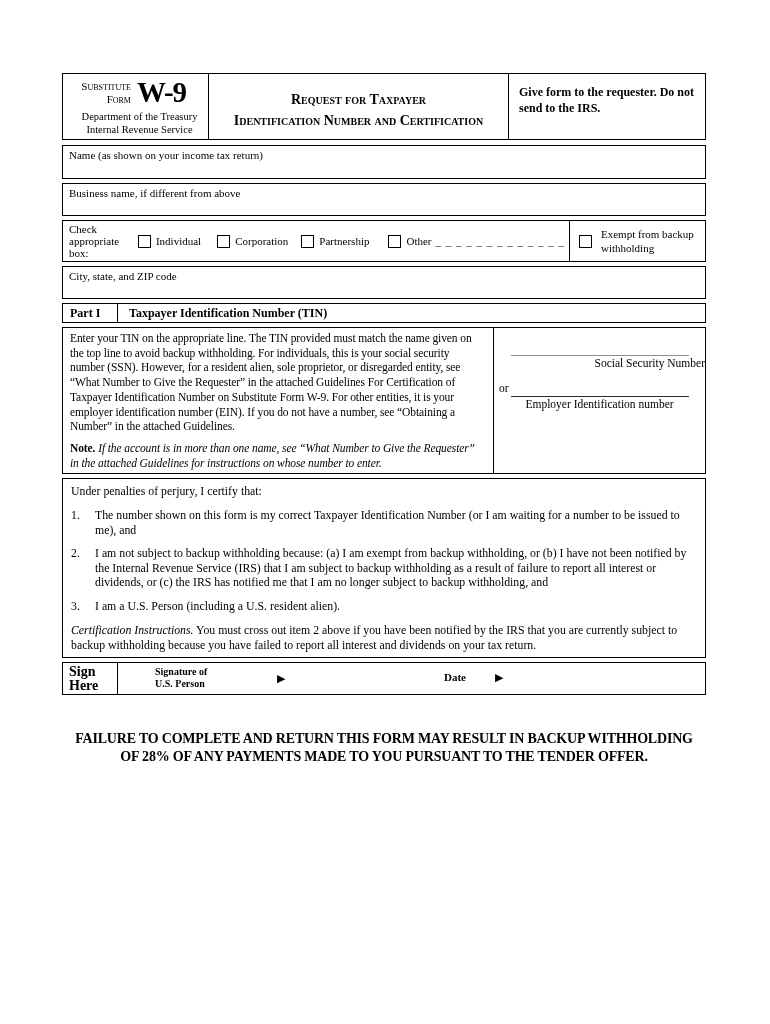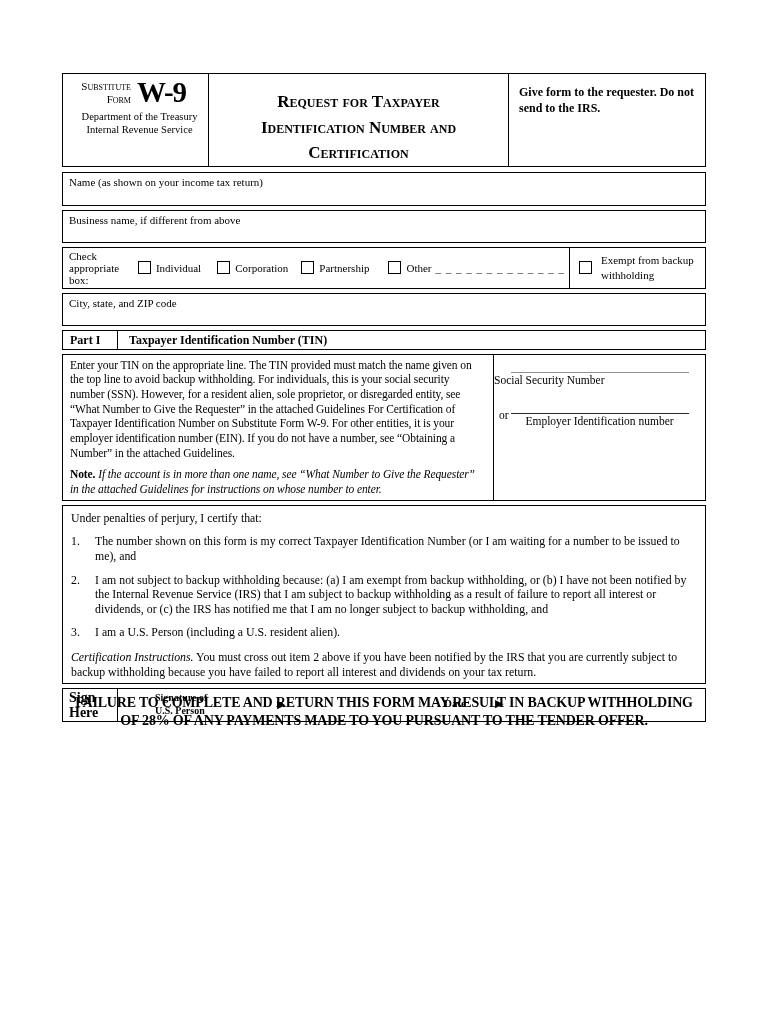--- a/index.html
+++ b/index.html
@@ -11,21 +11,21 @@
 
   
   .hdr { display:flex; min-height:67px; margin-bottom:5px; }
   .hdr-left { width:146px; border-right:1.5px solid #000; padding:4px 2px 2px 10px; }
   .hdr-titlebox { flex:1; border-right:1.5px solid #000; text-align:center; padding-top:15px; }
   .hdr-right { width:196px; padding:10px 8px 4px 10px; font-weight:bold; font-size:12px; line-height:1.35; }
   .subform-wrap { display:flex; align-items:flex-start; }
   .subform { font-variant:small-caps; font-weight:normal; font-size:11px; line-height:1.15; text-align:right; width:58px; padding-top:2px; }
   .w9 { font-size:29px; font-weight:bold; letter-spacing:-1px; margin-left:6px; line-height:1; }
   .dept { font-size:10.5px; text-align:center; line-height:1.25; margin-top:3px; }
-  .main-title { font-variant:small-caps; font-weight:bold; font-size:17px; line-height:1.5;font-family:Liberation Serif, serif; }
+  .main-title { font-variant:small-caps; font-weight:bold; font-size:14px; line-height:1.5;font-family:Liberation Serif, serif; }
 
   
   .inrow { padding:3px 6px; font-size:11px; }
   .inrow-name { min-height:34px; }
   .inrow-biz { min-height:33px; }
   .inrow-city { min-height:33px; }
 
   
   .checkrow { display:flex; min-height:36px; }
   .check-main { width:509px; border-right:1.5px solid #000; display:flex; align-items:center; padding:2px 4px 2px 6px; font-size:11px; }
@@ -45,21 +45,21 @@
 
   
   .p1body { display:flex; min-height:137px; }
   .p1text { width:431px; border-right:1.5px solid #000; padding:3px 7px 3px 7px; font-size:11.5px; line-height:14.7px; letter-spacing:-0.1px; }
   .p1note { margin-top:7px; }
   .italic { font-style:italic; }
   .bold { font-weight:bold; }
   .p1tin { flex:1; position:relative; font-size:11px; }
   .wline { border-top:1px solid #8f8f8f; width:178px; margin:0 auto; }
   .wline2 { border-top:1.5px solid #2a2a2a; width:178px; margin:0 auto; }
-  .tin-ssn { margin-top:17px; text-align:left; }
+  .tin-ssn { margin-top:27px; text-align:right; }
   .tin-ein { margin-top:27px; text-align:center; }
   .tin-or { position:absolute; left:5px; top:54px; font-size:11.5px; }
   .tin-label { font-size:11.5px; margin-top:1px; }
 
   
   .p2body { padding:5px 8px 4px 8px; font-size:11.8px; line-height:14.6px; min-height:158px; }
   .p2intro { margin-bottom:9px; }
   .p2item { display:flex; margin-bottom:9px; }
   .p2num { width:24px; flex:none; }
   .p2itemtext { flex:1; }
@@ -69,21 +69,21 @@
   .signrow { display:flex; min-height:31px; margin-bottom:4px;gap:29px; }
   .sign-cell { width:55px; border-right:1.5px solid #000; font-weight:bold; font-size:14px; line-height:1.05; padding:2px 0 0 6px; }
   .sign-right { flex:1; position:relative; }
   .sig-label { position:absolute; left:8px; top:3px; width:72px; font-weight:bold; font-size:10px; line-height:1.25; }
   .arrow { font-size:11px; }
   .sig-arrow { position:absolute; left:130px; top:9px; }
   .date-label { position:absolute; left:297px; top:8px; font-weight:bold; font-size:11px; }
   .date-arrow { position:absolute; left:348px; top:8px; }
 
   
-  .footer { position:absolute; left:62px; top:694px; width:644px; text-align:center; font-weight:bold; font-size:14px; line-height:1.25; letter-spacing:-0.2px; }
+  .footer { position:absolute; left:62px; top:730px; width:644px; text-align:center; font-weight:bold; font-size:14px; line-height:1.25; letter-spacing:-0.2px; }
 </style>
 </head>
 <body>
 
 <div class="form">
 
   <div class="row hdr">
     <div class="hdr-left">
       <div class="subform-wrap">
         <div class="subform">

